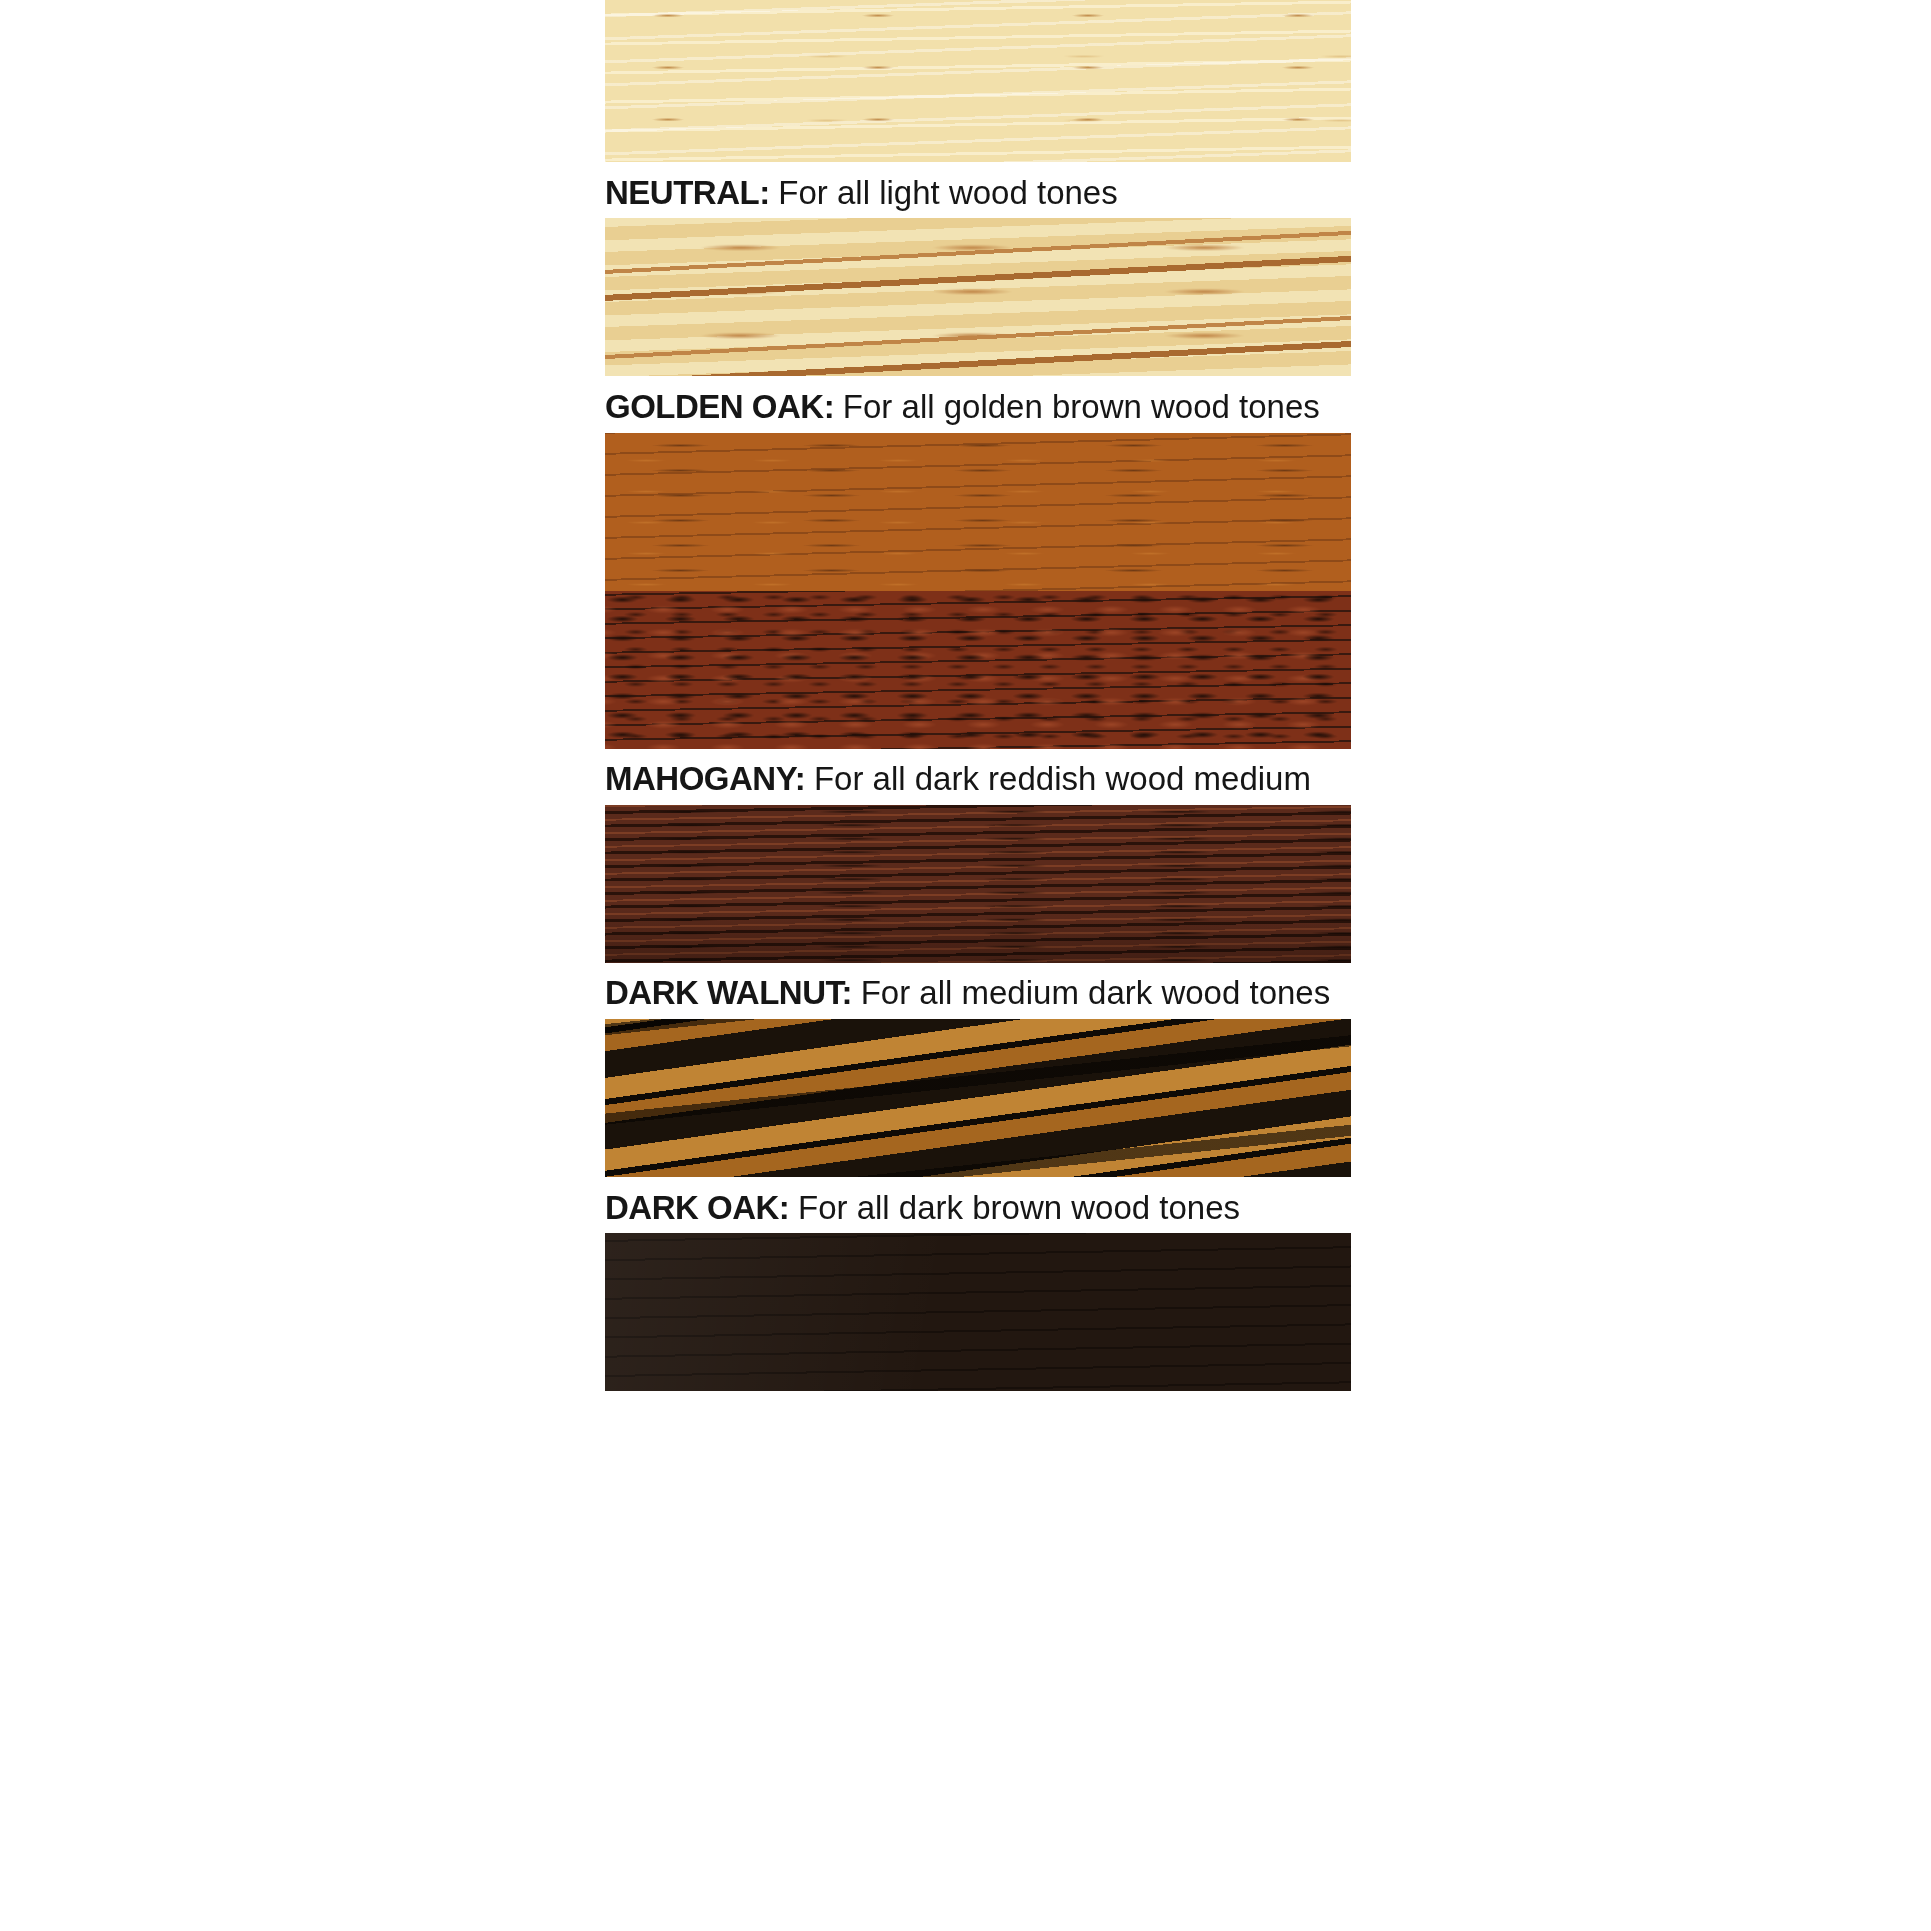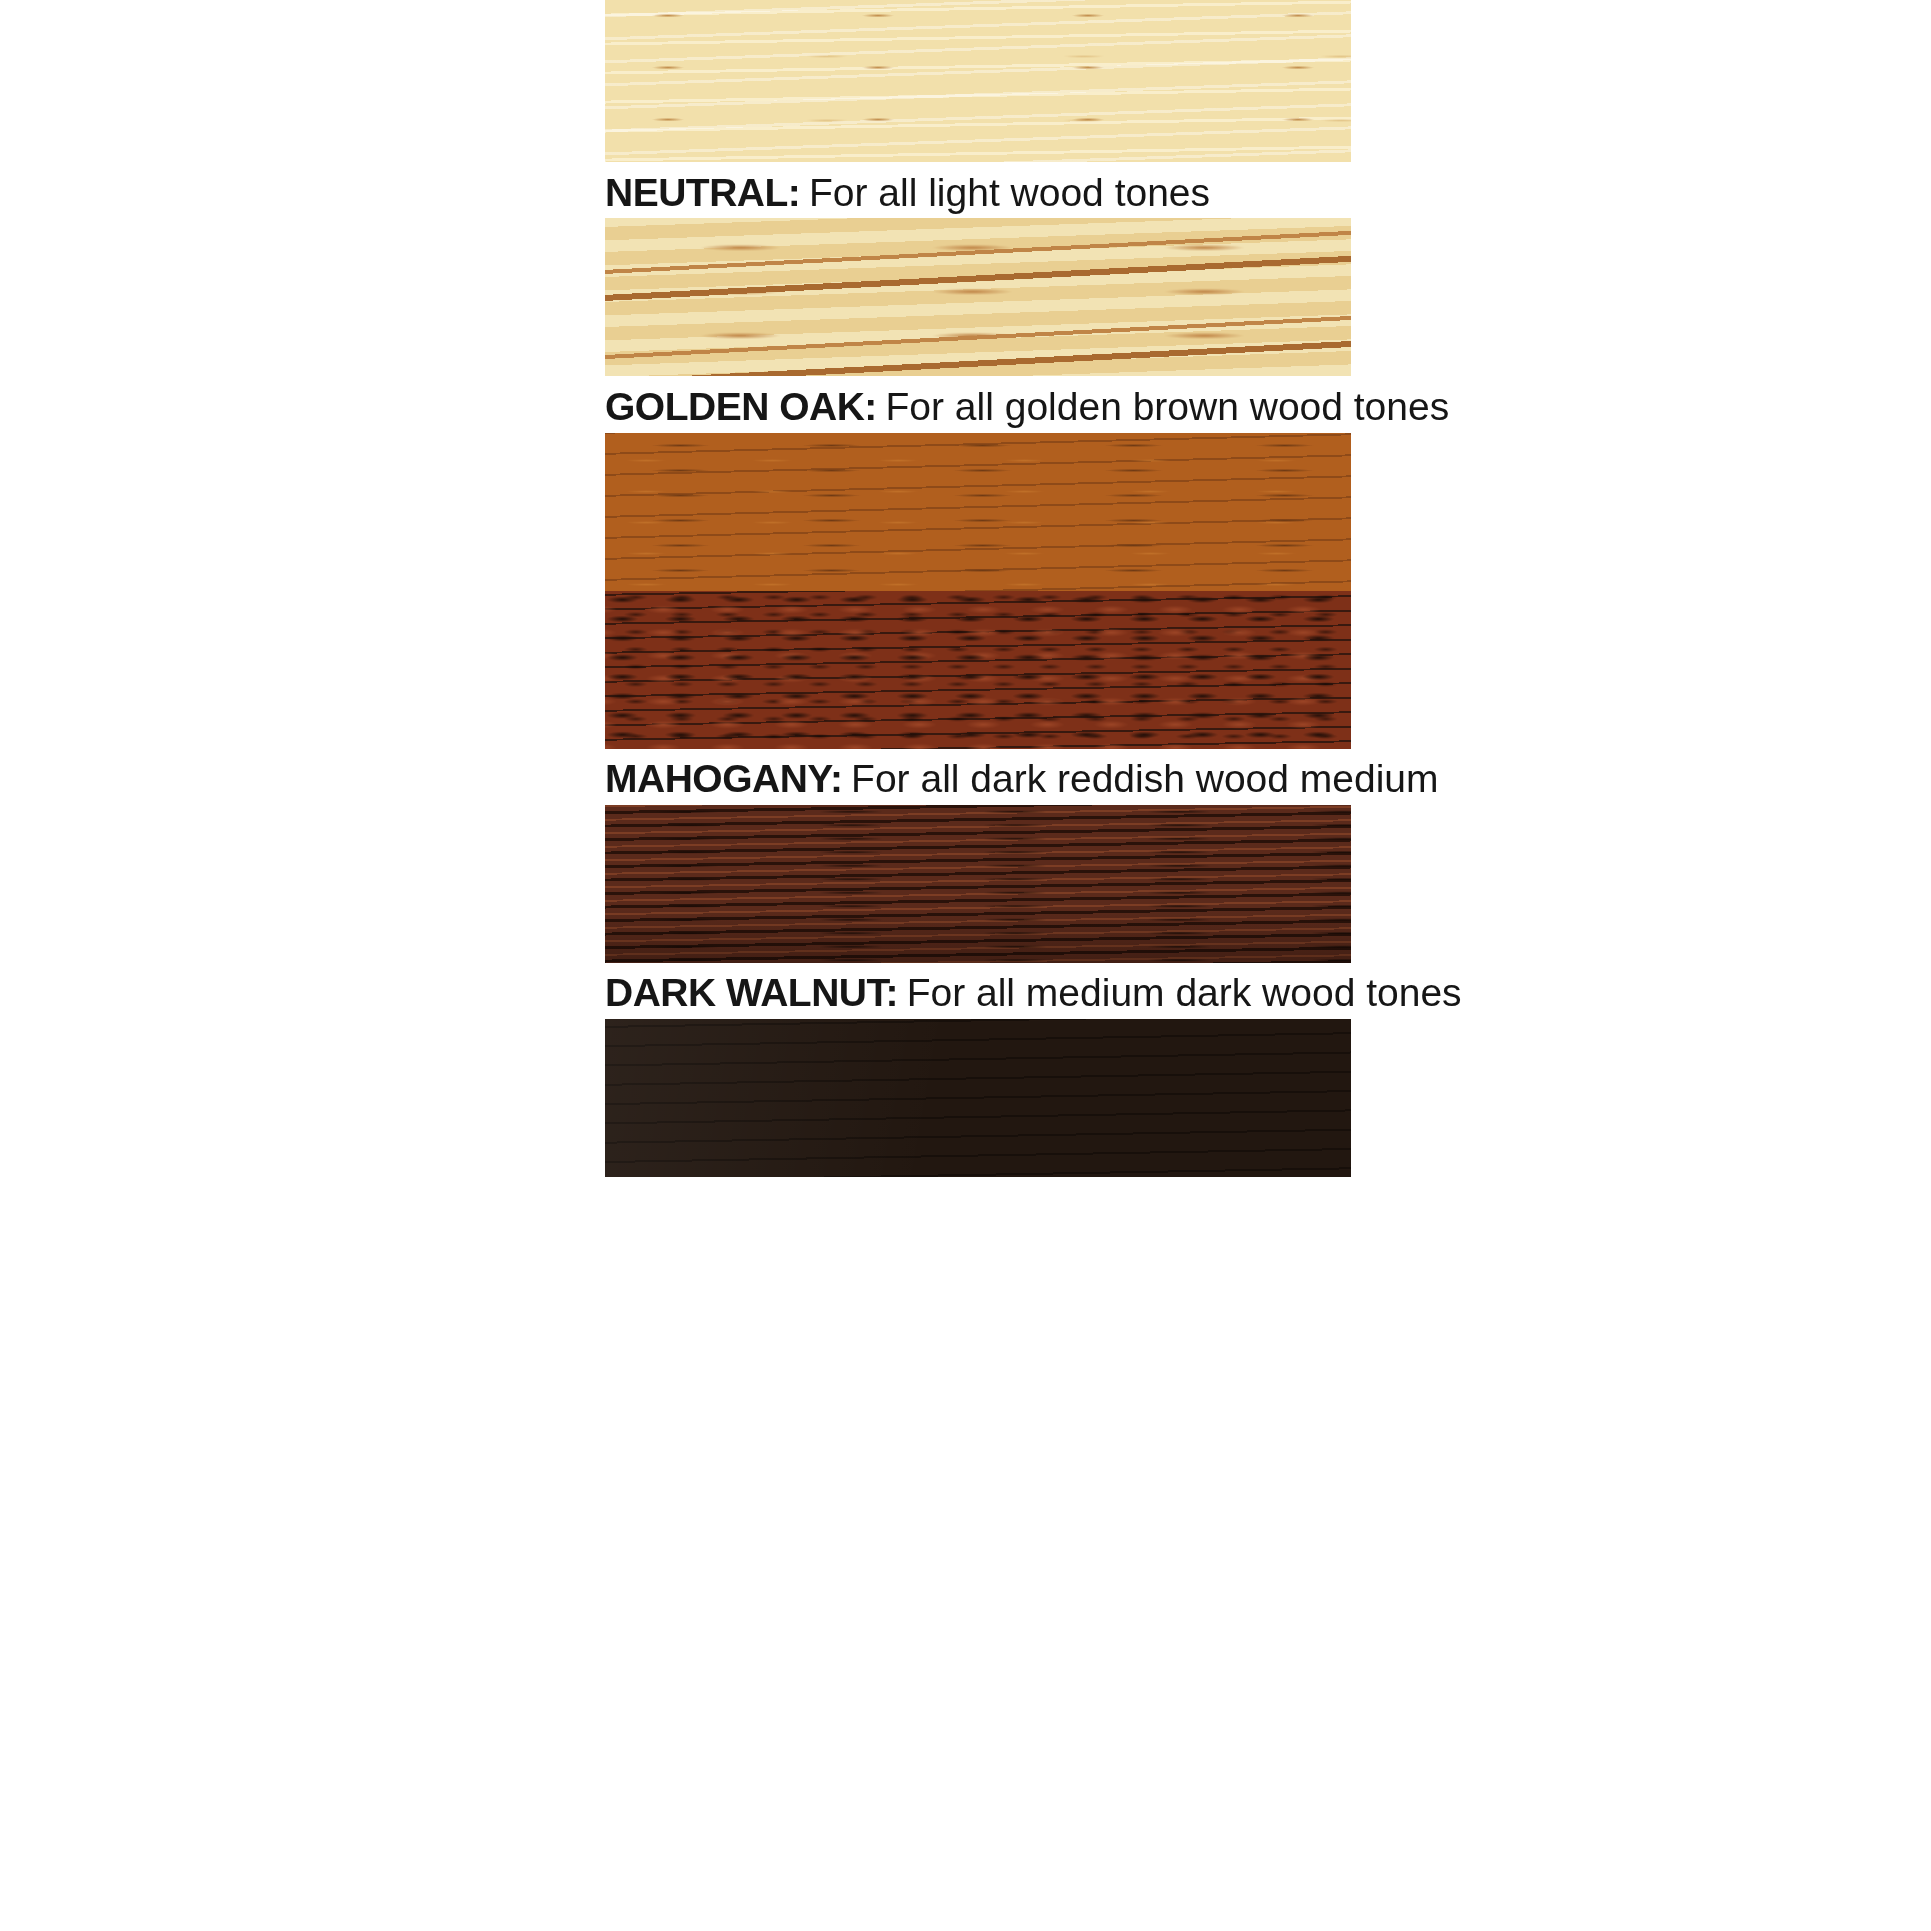--- a/index.html
+++ b/index.html
@@ -16,21 +16,21 @@
     width:746px;
   }
   .swatch-block{margin:0;padding:0;}
   .swatch{
     width:746px;height:158px;
     background-color:#888;
   }
   .swatch-block:first-child .swatch{height:162px;}
   .label-line{
     margin:11.6px 0 7.7px 0;
-    font-size:39px;line-height:37px;
+    font-size:33px;line-height:37px;
     color:#161616;
     white-space:nowrap;
   }
   .label-line strong{font-weight:700;letter-spacing:-0.5px;}
   .label-line span{font-weight:400;margin-left:8.7px;}
 
   
   .tex-neutral{
     background:
       radial-gradient(ellipse 25px 2.9px at 30% 30%, var(--fleck), transparent 65%) 0 0/210px 52px,
@@ -112,20 +112,24 @@
     <section class="swatch-block">
       <div class="swatch tex-mahogany" style="--base: #7e3018; --light: #9c4526; --dark: #38190f; --fleck: #200e08;"></div>
       <p class="label-line"><strong>MAHOGANY:</strong><span>For all dark reddish wood medium</span></p>
     </section>
 
     <section class="swatch-block">
       <div class="swatch tex-dark-walnut" style="--base: #5b2a1b; --light: #7c3d24; --dark: #2a120a; --fleck: #160a05;"></div>
       <p class="label-line"><strong>DARK WALNUT:</strong><span>For all medium dark wood tones</span></p>
     </section>
 
+    <section class="swatch-block">
+      <div class="swatch tex-dark-oak" style="--base: #a5661f; --light: #c08434; --dark: #1a120a; --fleck: #0e0a06;"></div>
+      <p class="label-line"><strong>DARK OAK:</strong><span>For all dark brown wood tones</span></p>
+    </section>
 
     <section class="swatch-block">
       <div class="swatch tex-ebony-brown" style="--base: #221710; --light: #2e2016; --dark: #170f0a; --fleck: #100a06;"></div>
     </section>
 
   </div>
 </div>
 
 
 </body></html>

